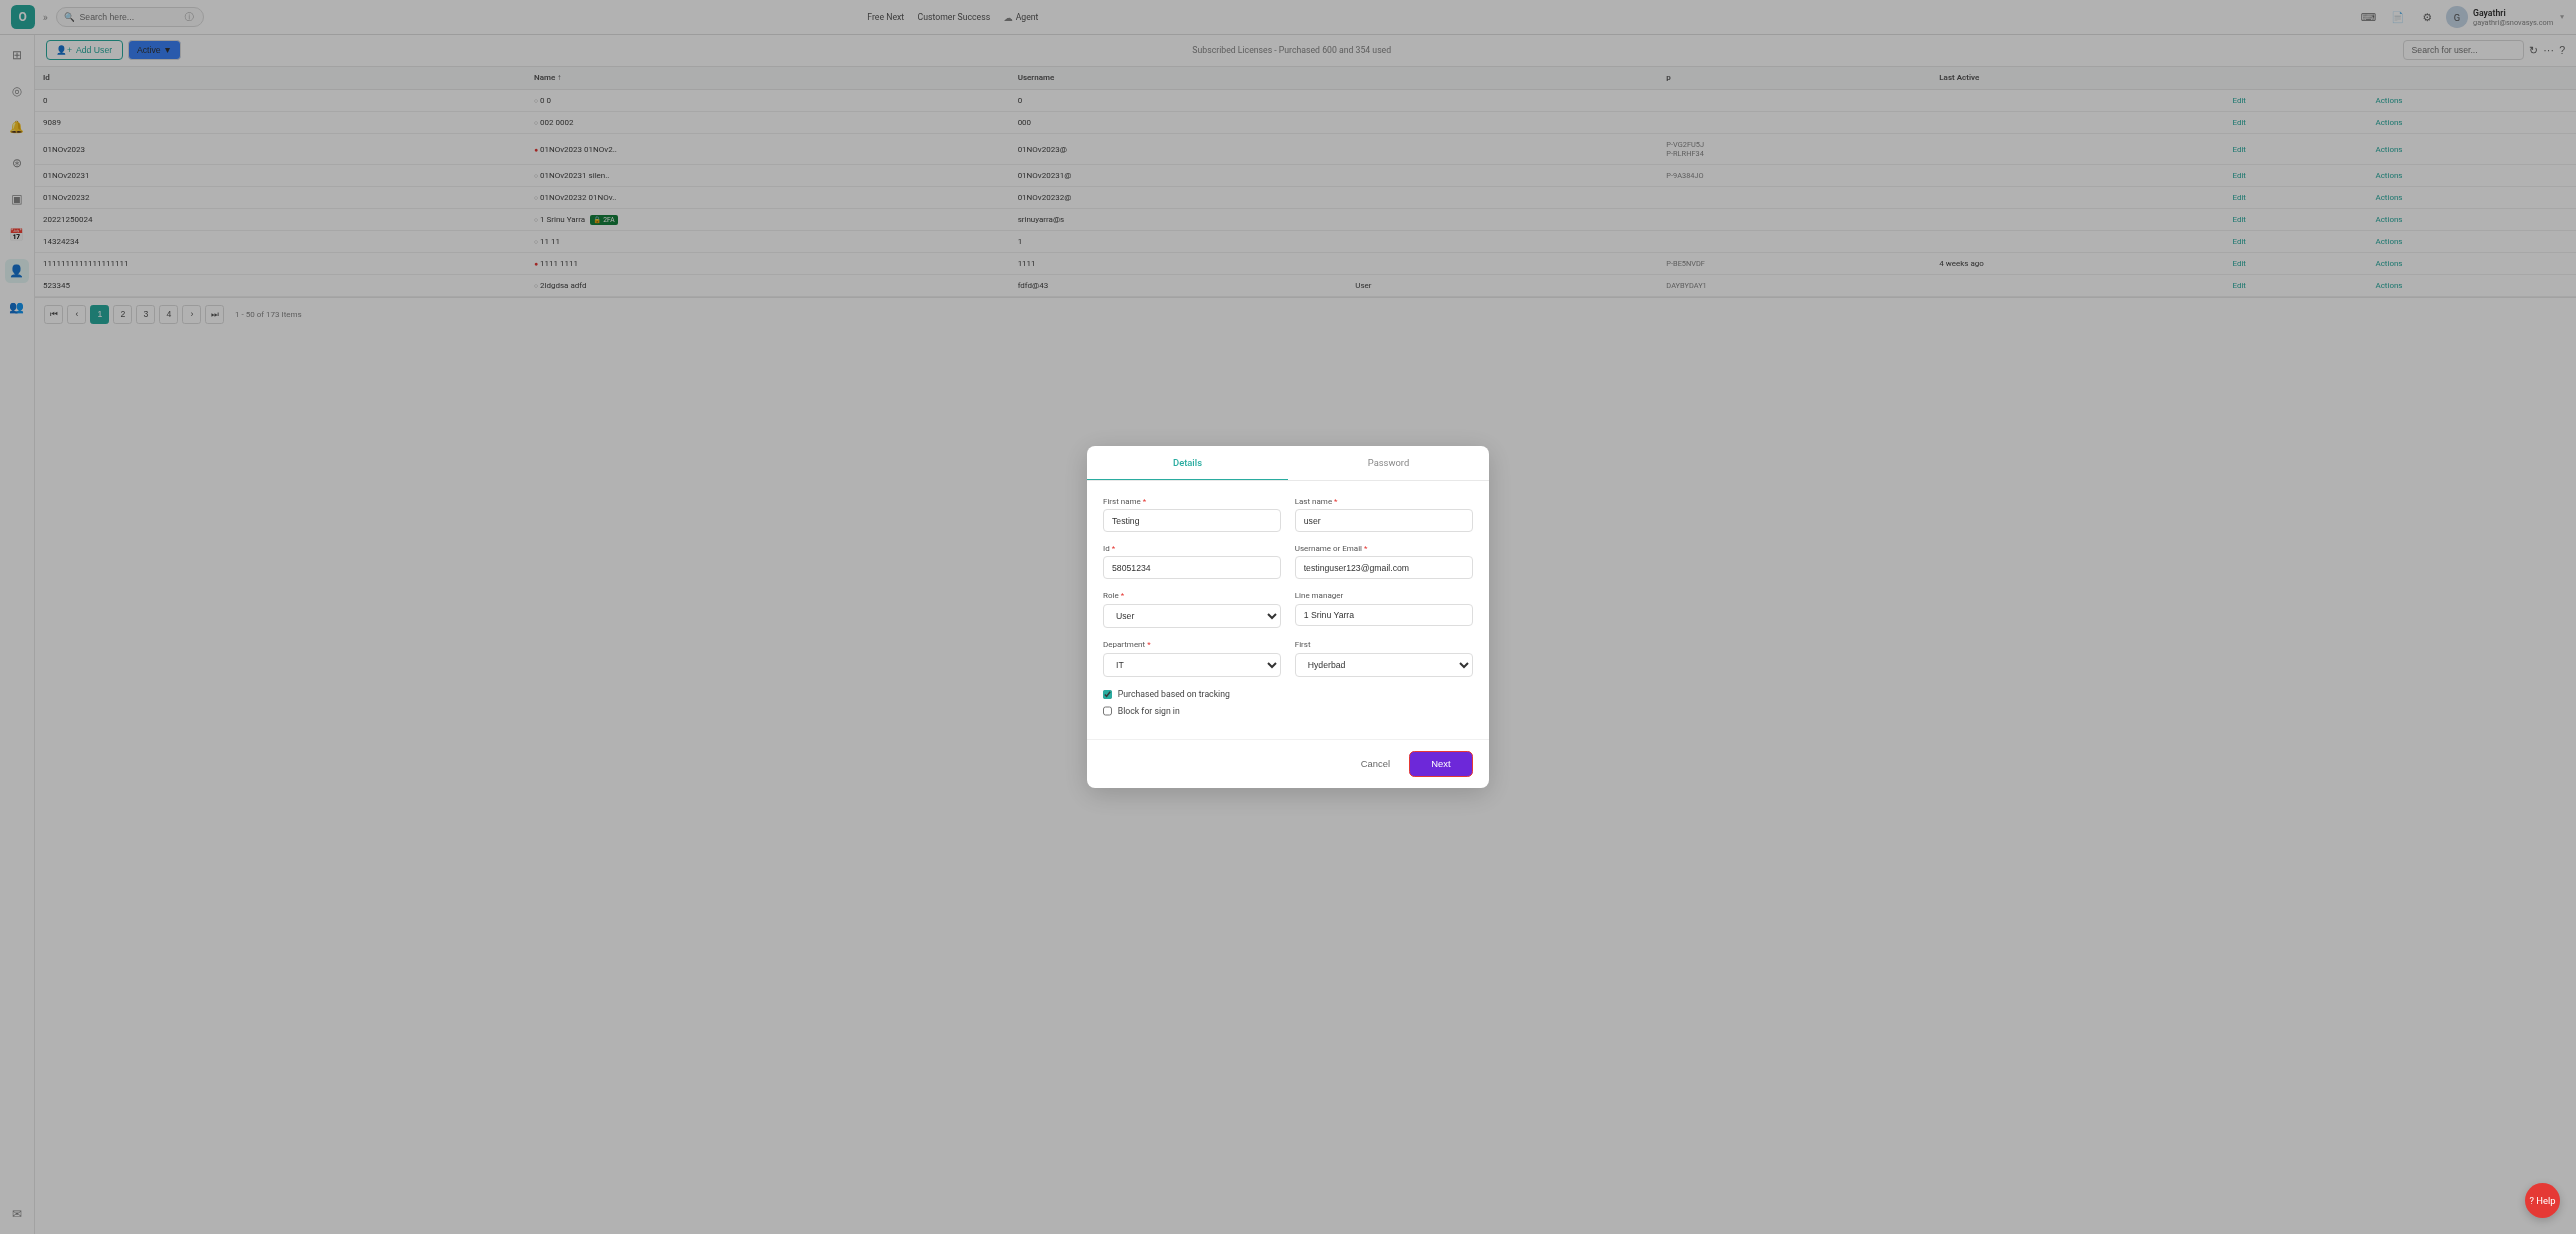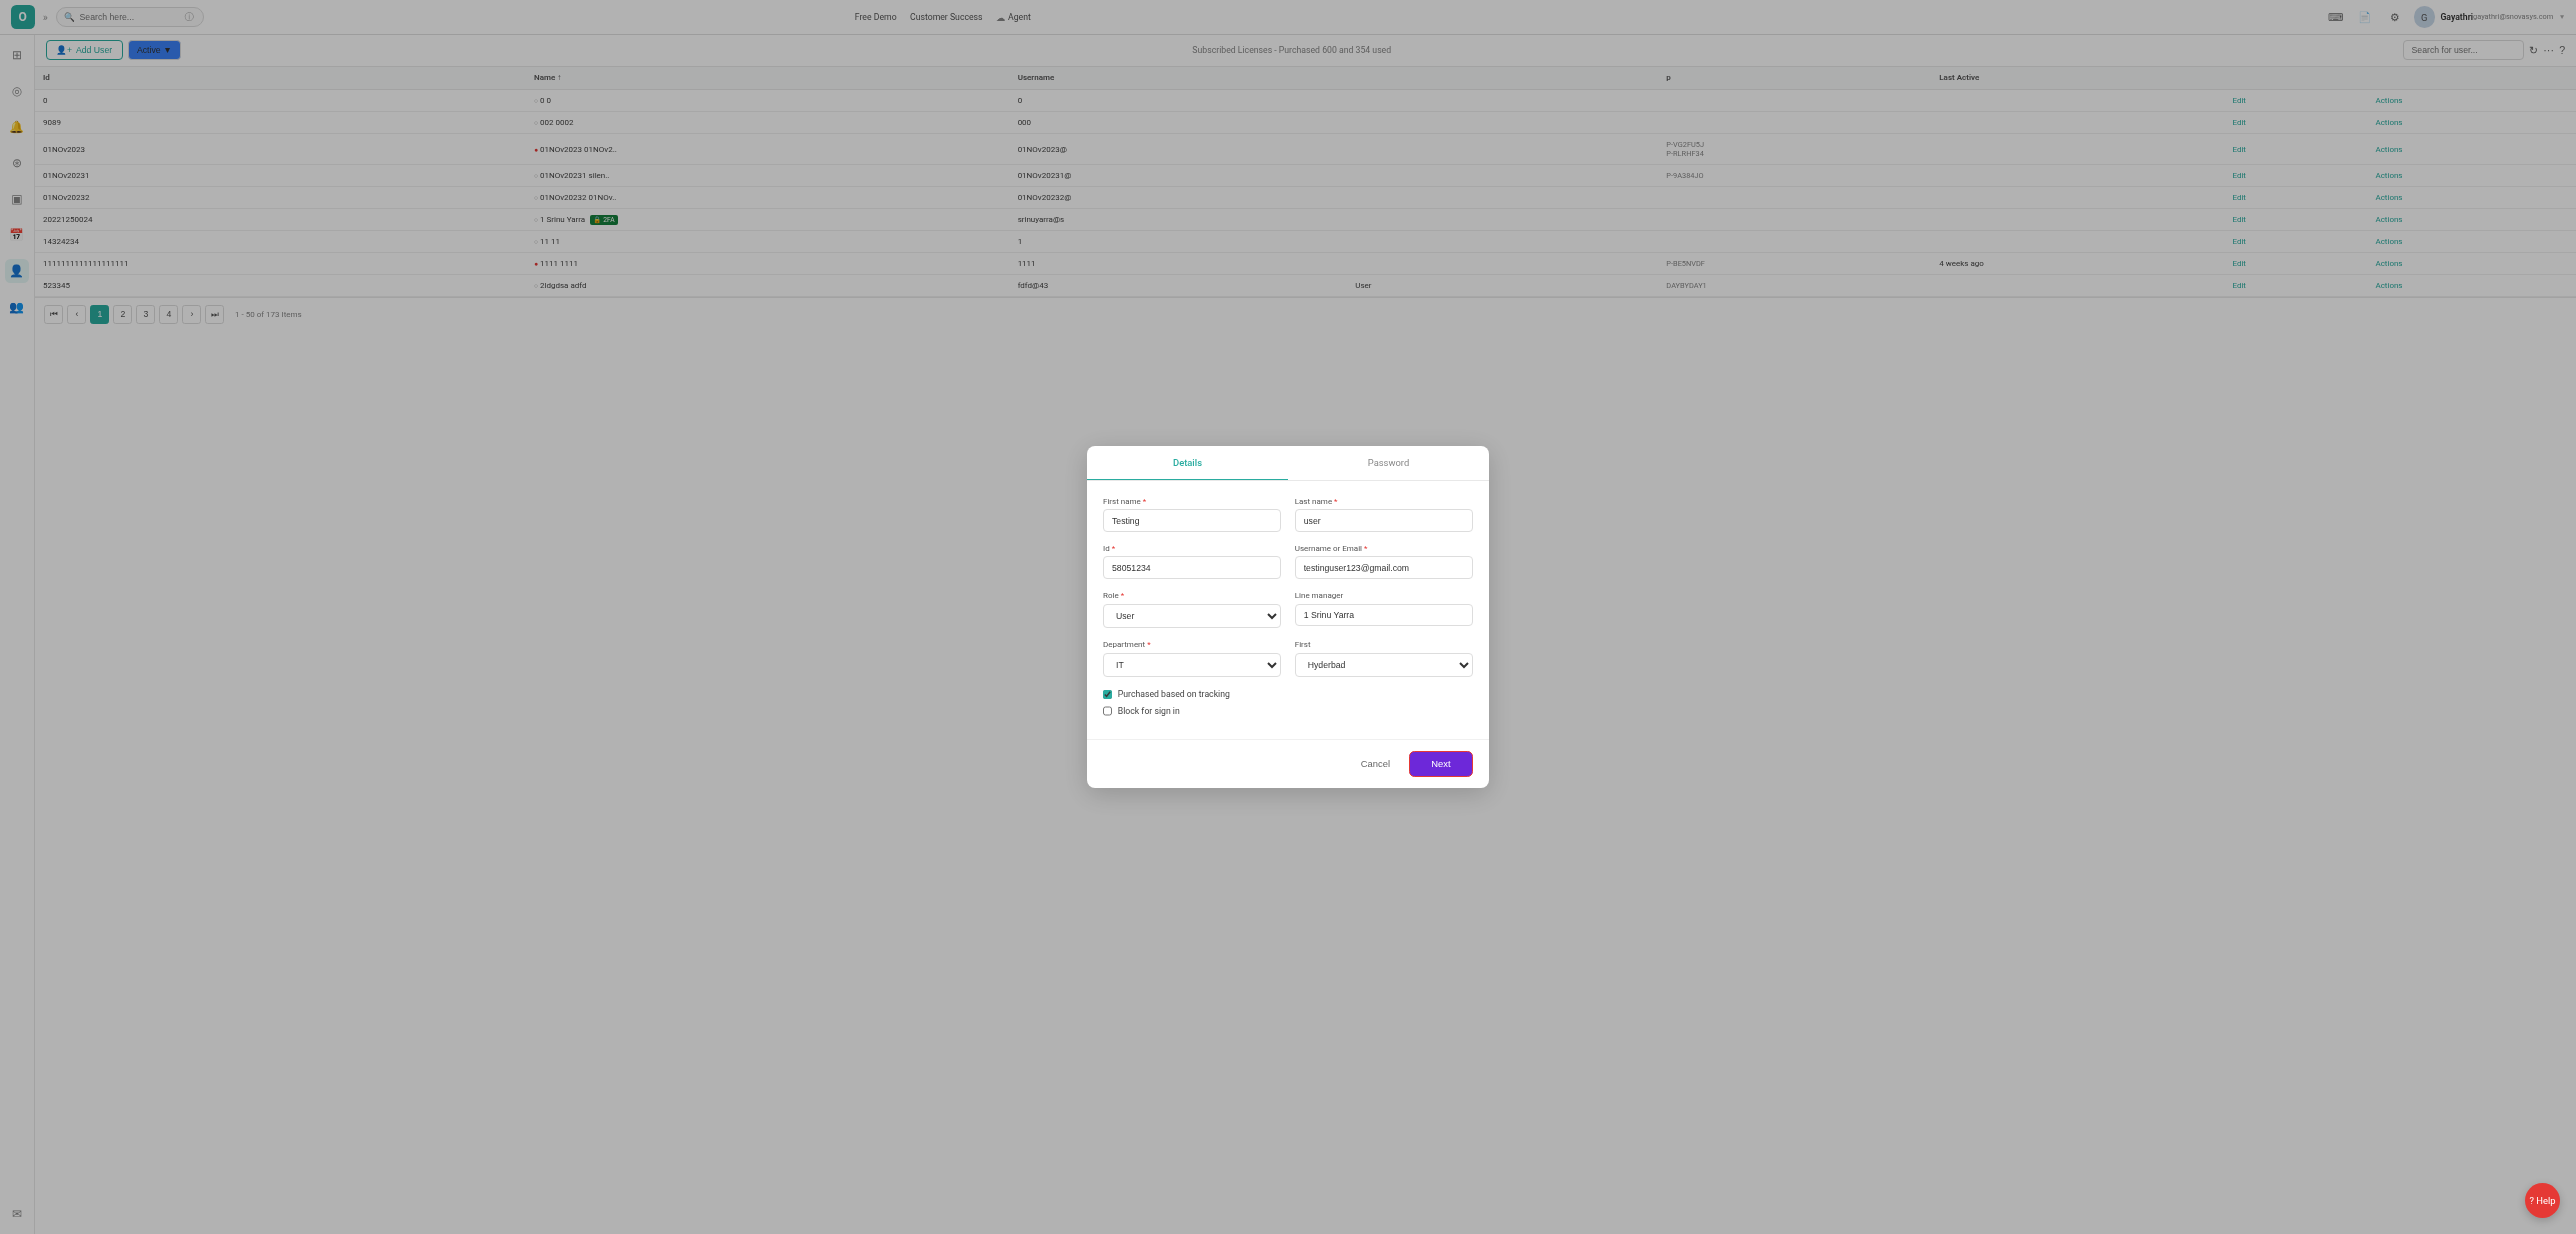--- a/index.html
+++ b/index.html
@@ -18,21 +18,21 @@
     .logo { width: 24px; height: 24px; background: #2aaca0; border-radius: 5.4px; display: flex; align-items: center; justify-content: center; color: white; font-weight: bold; font-size: 12px; }
     .nav-dots { color: #999; font-size: 10.7px; cursor: pointer; }
     .search-bar { display: flex; align-items: center; border: 0.7px solid #ddd; border-radius: 13.4px; padding: 2.7px 8px; gap: 4px; background: #fafafa; flex: 0 0 148px; }
     .search-bar input { border: none; background: transparent; outline: none; font-size: 8.7px; color: #666; width: 101px; }
     .top-nav-links { display: flex; align-items: center; gap: 13.4px; margin: 0 auto; }
     .nav-link { font-size: 8.7px; color: #555; cursor: pointer; text-decoration: none; }
     .top-actions { display: flex; align-items: center; gap: 8px; margin-left: auto; }
     .icon-btn { width: 21.5px; height: 21.5px; border: none; background: none; cursor: pointer; display: flex; align-items: center; justify-content: center; color: #666; font-size: 10.7px; border-radius: 50%; }
     .user-info { display: flex; align-items: center; gap: 5.4px; cursor: pointer; }
     .avatar { width: 21.5px; height: 21.5px; border-radius: 50%; background: #c8d8e8; display: flex; align-items: center; justify-content: center; font-size: 9.4px; color: #555; }
-    .user-text { display: flex; flex-direction: row; }
+    .user-text { display: flex; flex-direction: column; }
     .user-name { font-size: 8.7px; font-weight: 600; color: #333; }
     .user-email { font-size: 7.4px; color: #888; }
 
     
     .sidebar-icon { width: 24px; height: 24px; display: flex; align-items: center; justify-content: center; border-radius: 5.4px; cursor: pointer; color: #888; font-size: 12px; }
     .sidebar-icon.active { background: #e6f7f5; color: #2aaca0; }
 
     
     .btn-add-user { display: flex; align-items: center; gap: 4px; background: #fff; border: 0.7px solid #2aaca0; color: #2aaca0; border-radius: 4px; padding: 4px 9.4px; cursor: pointer; font-size: 8.7px; }
     .btn-active { display: flex; align-items: center; gap: 2.7px; background: #3b82f6; border: 0.7px solid #ddd; border-radius: 4px; padding: 4px 8px; cursor: pointer; font-size: 8.7px; color: #333; }
@@ -87,21 +87,21 @@
 
   <div class="top-bar">
     <div class="logo">O</div>
     <span class="nav-dots">»</span>
     <div class="search-bar">
       <span style="color:#aaa;">🔍</span>
       <input type="text" placeholder="Search here..." style="">
       <span style="color:#aaa; font-size:9.4px;">ⓘ</span>
     </div>
     <div class="top-nav-links">
-      <a class="nav-link">Free Demo</a>
+      <a class="nav-link">Free Next</a>
       <a class="nav-link">Customer Success</a>
       <span style="display:flex;align-items:center;gap:2.7px;">
         <span style="color:#888; font-size:9.4px;">☁</span>
         <a class="nav-link">Agent</a>
       </span>
     </div>
     <div class="top-actions">
       <button class="icon-btn">⌨</button>
       <button class="icon-btn">📄</button>
       <button class="icon-btn">⚙</button>

